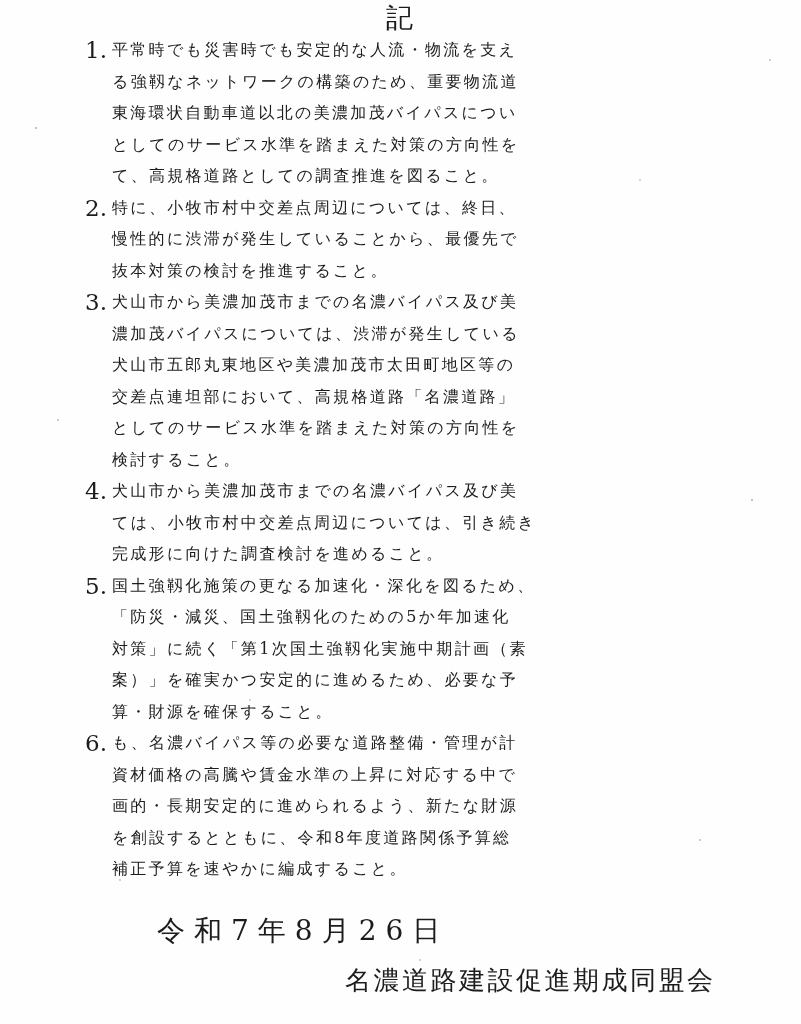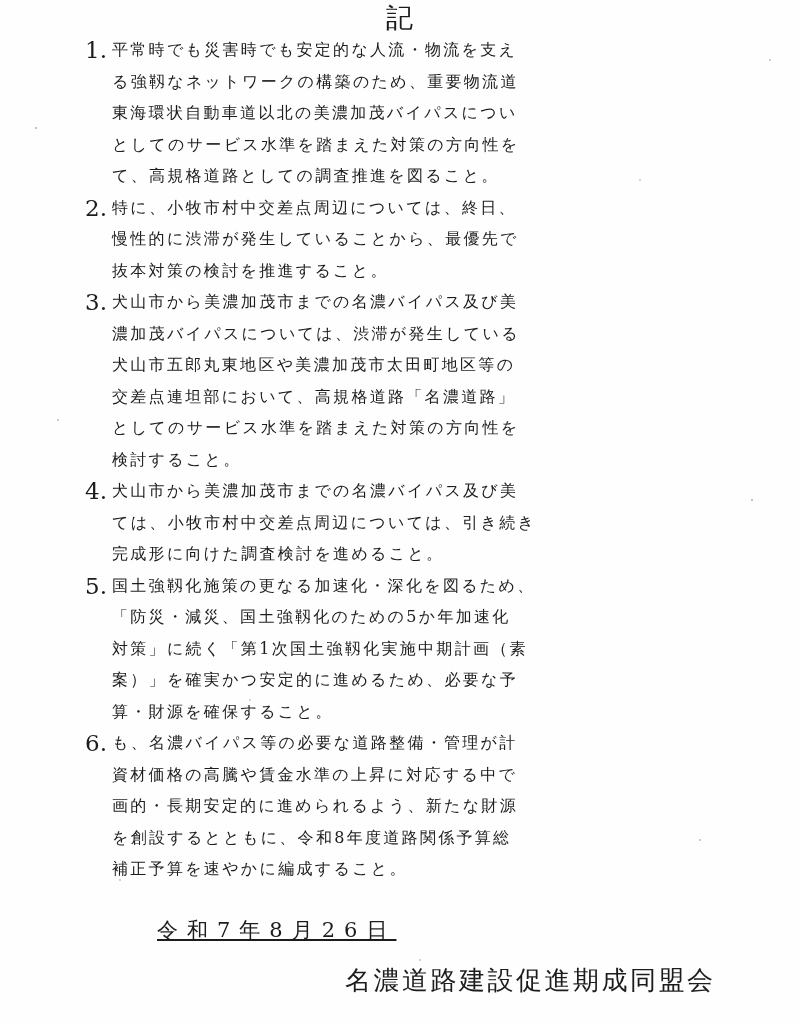--- a/index.html
+++ b/index.html
@@ -56,25 +56,24 @@
     min-width: 0;
   }
   .line {
     font-size: 16px;
     line-height: 31.5px;
     letter-spacing: 2.3px;
     white-space: nowrap;
   }
   .date {
     margin: 30px 0 0 157px;
-    font-size: 21px;
+    font-size: 28px;
     line-height: 31px;
     letter-spacing: 9px;
     white-space: nowrap;
-    text-decoration: underline;
   }
   .org {
     margin: 19px 0 0 345px;
     font-size: 26px;
     line-height: 31px;
     letter-spacing: 2.5px;
     white-space: nowrap;
   }
 </style>
 </head>

